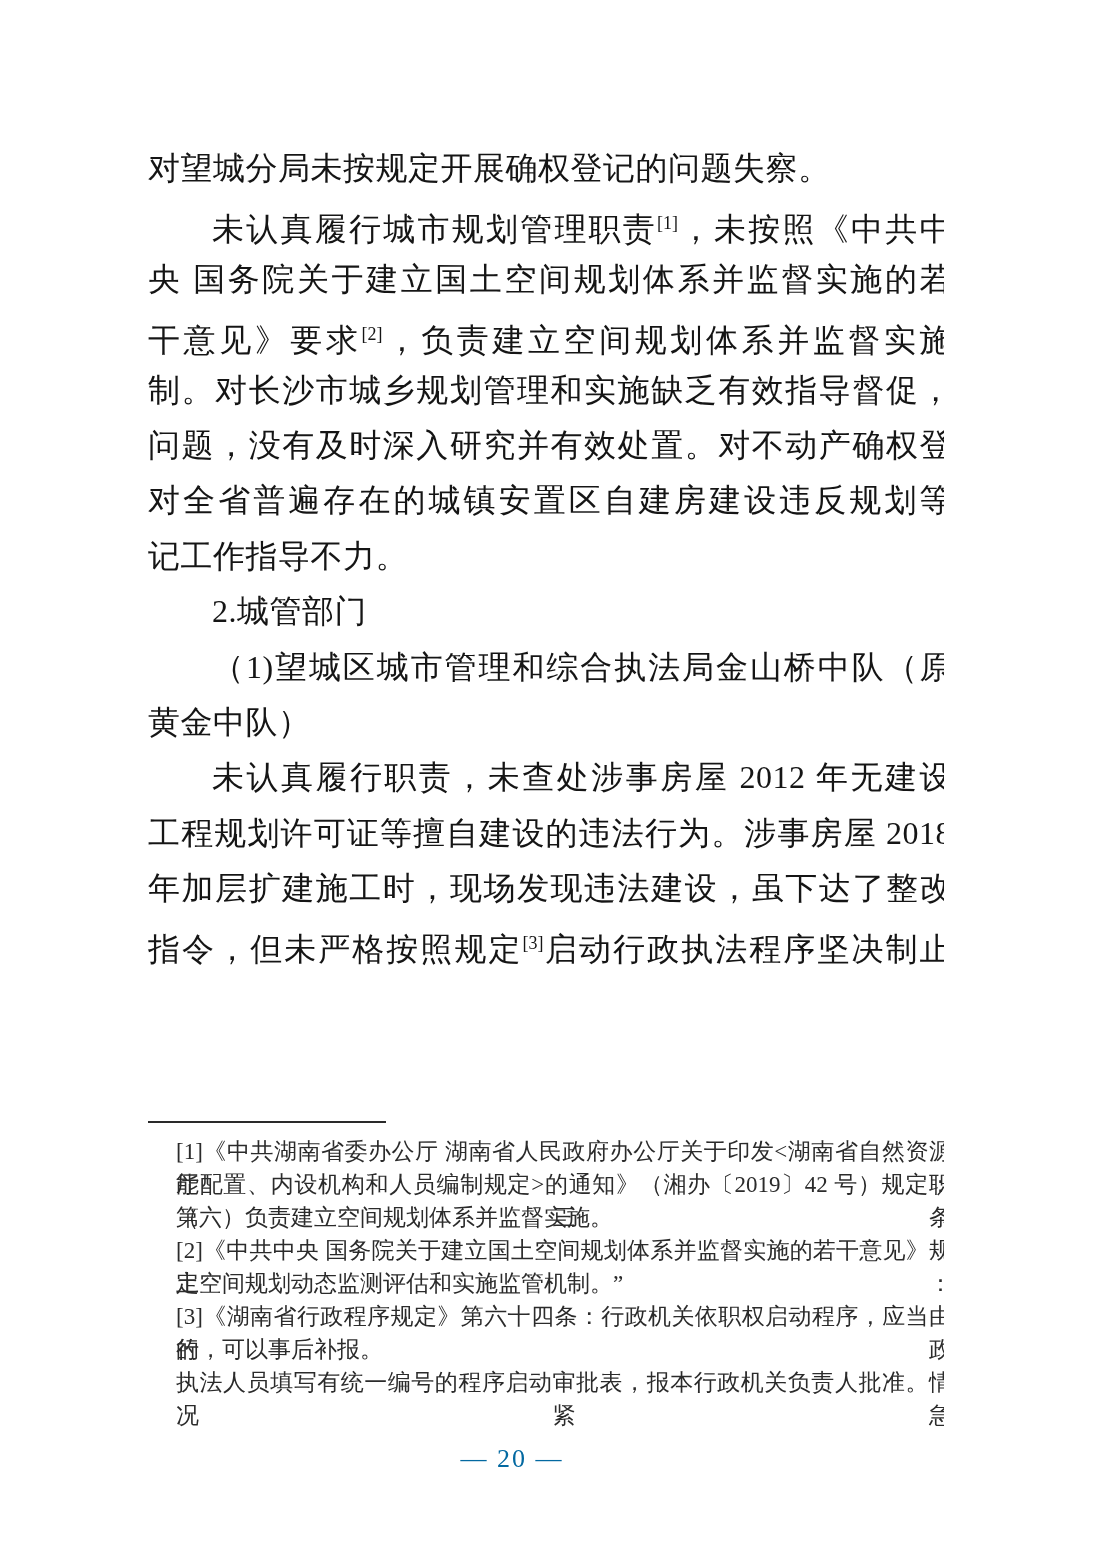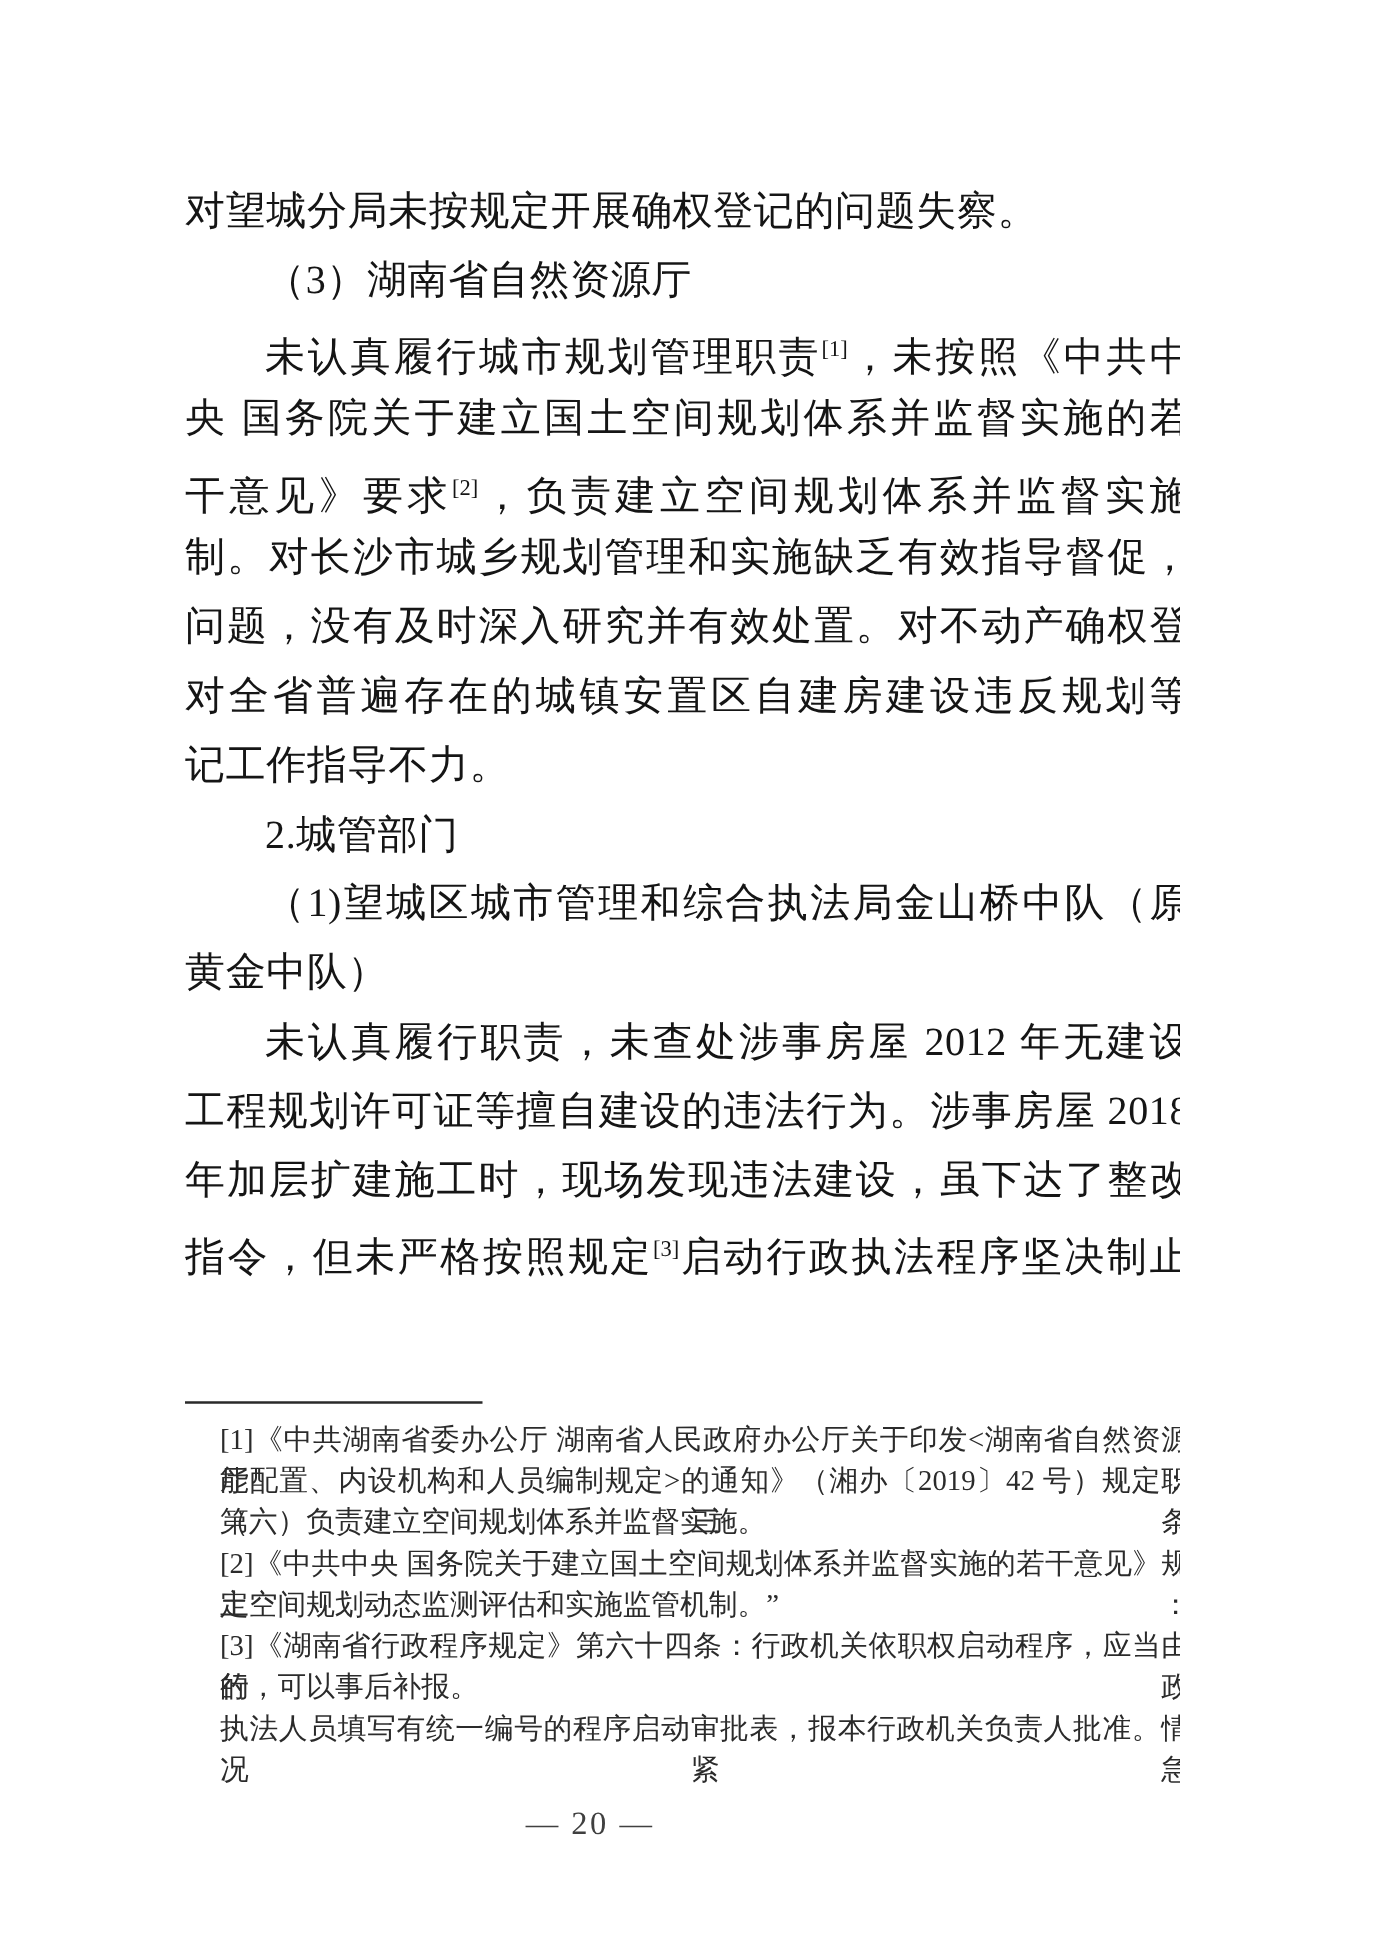--- a/index.html
+++ b/index.html
@@ -71,32 +71,32 @@
     text-justify: inter-character;
   }
   .page-number {
     position: absolute;
     left: 0;
     top: 1444px;
     width: 100%;
     text-align: center;
     font-size: 26px;
     line-height: 30px;
-    color: #404040;
+    color: #0369a1;
     letter-spacing: 2px;
+    padding-left: 40px;
   }
 </style>
 </head>
 <body>
 
 <div class="page">
 
   <div class="body-block">
       <div class="body-line"><span>对望城分局未按规定开展确权登记的问题失察。</span></div>
-      <div class="body-line indent"><span>（3）湖南省自然资源厅</span></div>
       <div class="body-line just indent"><span>未认真履行城市规划管理职责</span><span class="sup">[1]</span><span>，未按照《中共中</span></div>
       <div class="body-line just"><span>央 国务院关于建立国土空间规划体系并监督实施的若</span></div>
       <div class="body-line just"><span>干意见》要求</span><span class="sup">[2]</span><span>，负责建立空间规划体系并监督实施</span></div>
       <div class="body-line just"><span>制。对长沙市城乡规划管理和实施缺乏有效指导督促，</span></div>
       <div class="body-line just"><span>问题，没有及时深入研究并有效处置。对不动产确权登</span></div>
       <div class="body-line just"><span>对全省普遍存在的城镇安置区自建房建设违反规划等</span></div>
       <div class="body-line"><span>记工作指导不力。</span></div>
       <div class="body-line indent"><span>2.城管部门</span></div>
       <div class="body-line just indent"><span>（1)望城区城市管理和综合执法局金山桥中队（原</span></div>
       <div class="body-line"><span>黄金中队）</span></div>

